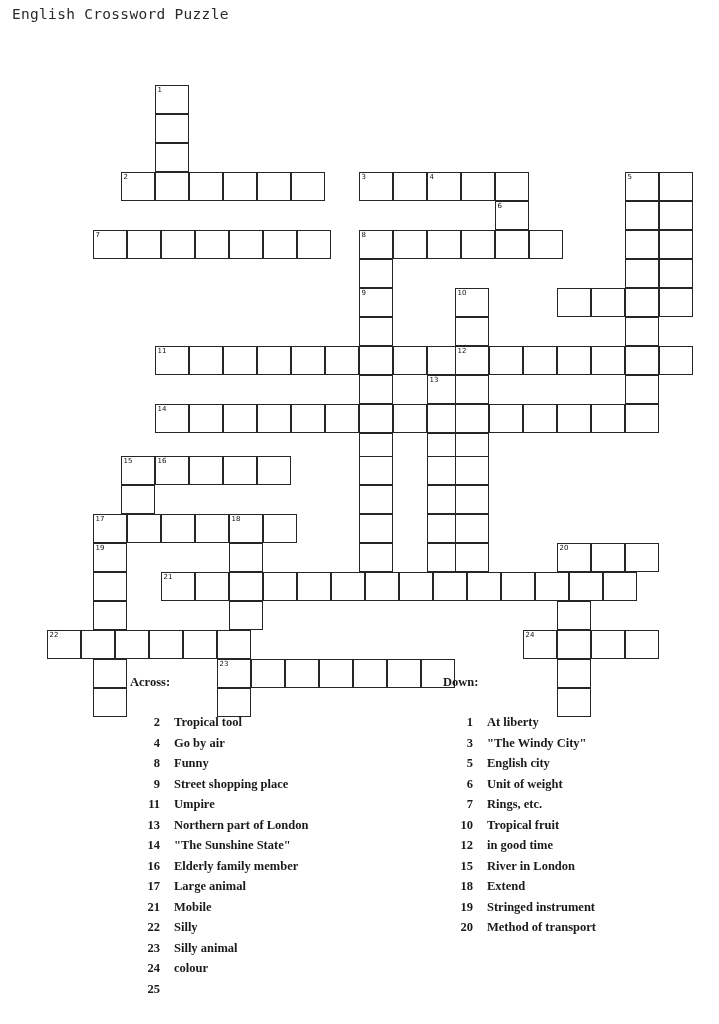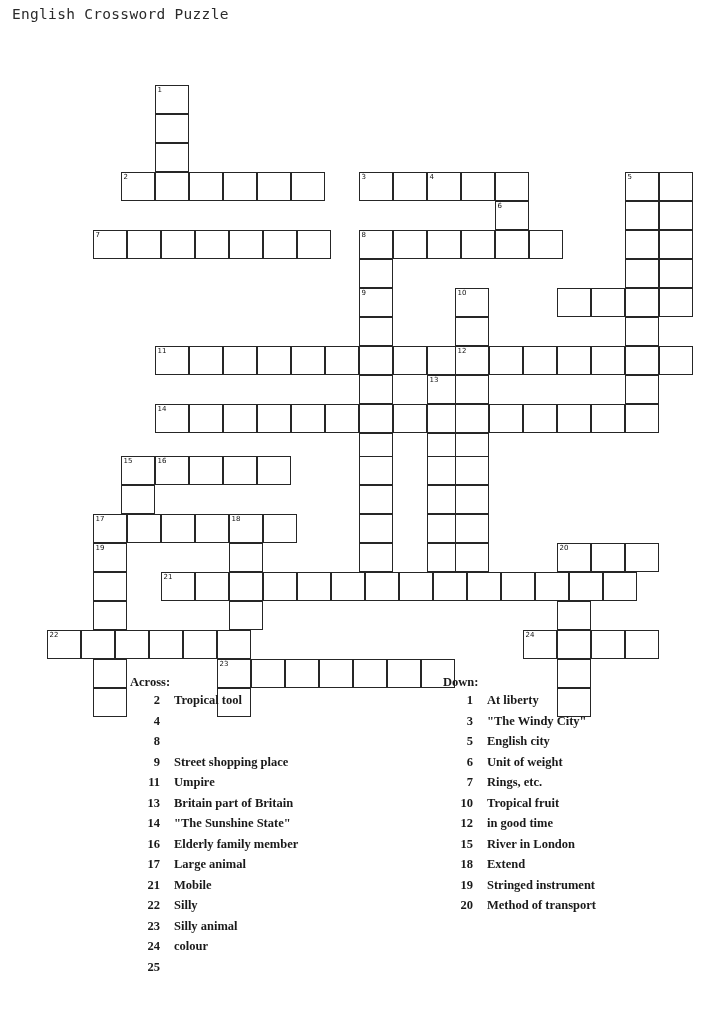--- a/index.html
+++ b/index.html
@@ -61,20 +61,21 @@
     position: absolute;
     top: 0;
   }
   #across-col { left: 130px; width: 300px; }
   #down-col   { left: 443px; width: 280px; }
   .clue-head {
     font-family: "Liberation Serif", serif;
     font-weight: bold;
     font-size: 12.5px;
     color: #1a1a1a;
+    margin-bottom: 22px;
   }
   .clue-row {
     display: flex;
     align-items: baseline;
     font-size: 12.5px;
     font-weight: bold;
     line-height: 20.5px;
     color: #1a1a1a;
   }
   .clue-num {
@@ -298,35 +299,37 @@
 <div id="clues">
   <div class="clue-col" id="across-col">
     <div class="clue-head">Across:</div>
     <div id="across-list">
         <div class="clue-row">
           <span class="clue-num">2</span>
           <span class="clue-text">Tropical tool</span>
         </div>
         <div class="clue-row">
           <span class="clue-num">4</span>
+          <span class="clue-text">Go by air</span>
         </div>
         <div class="clue-row">
           <span class="clue-num">8</span>
+          <span class="clue-text">Funny</span>
         </div>
         <div class="clue-row">
           <span class="clue-num">9</span>
           <span class="clue-text">Street shopping place</span>
         </div>
         <div class="clue-row">
           <span class="clue-num">11</span>
           <span class="clue-text">Umpire</span>
         </div>
         <div class="clue-row">
           <span class="clue-num">13</span>
-          <span class="clue-text">Britain part of Britain</span>
+          <span class="clue-text">Northern part of London</span>
         </div>
         <div class="clue-row">
           <span class="clue-num">14</span>
           <span class="clue-text">"The Sunshine State"</span>
         </div>
         <div class="clue-row">
           <span class="clue-num">16</span>
           <span class="clue-text">Elderly family member</span>
         </div>
         <div class="clue-row">

